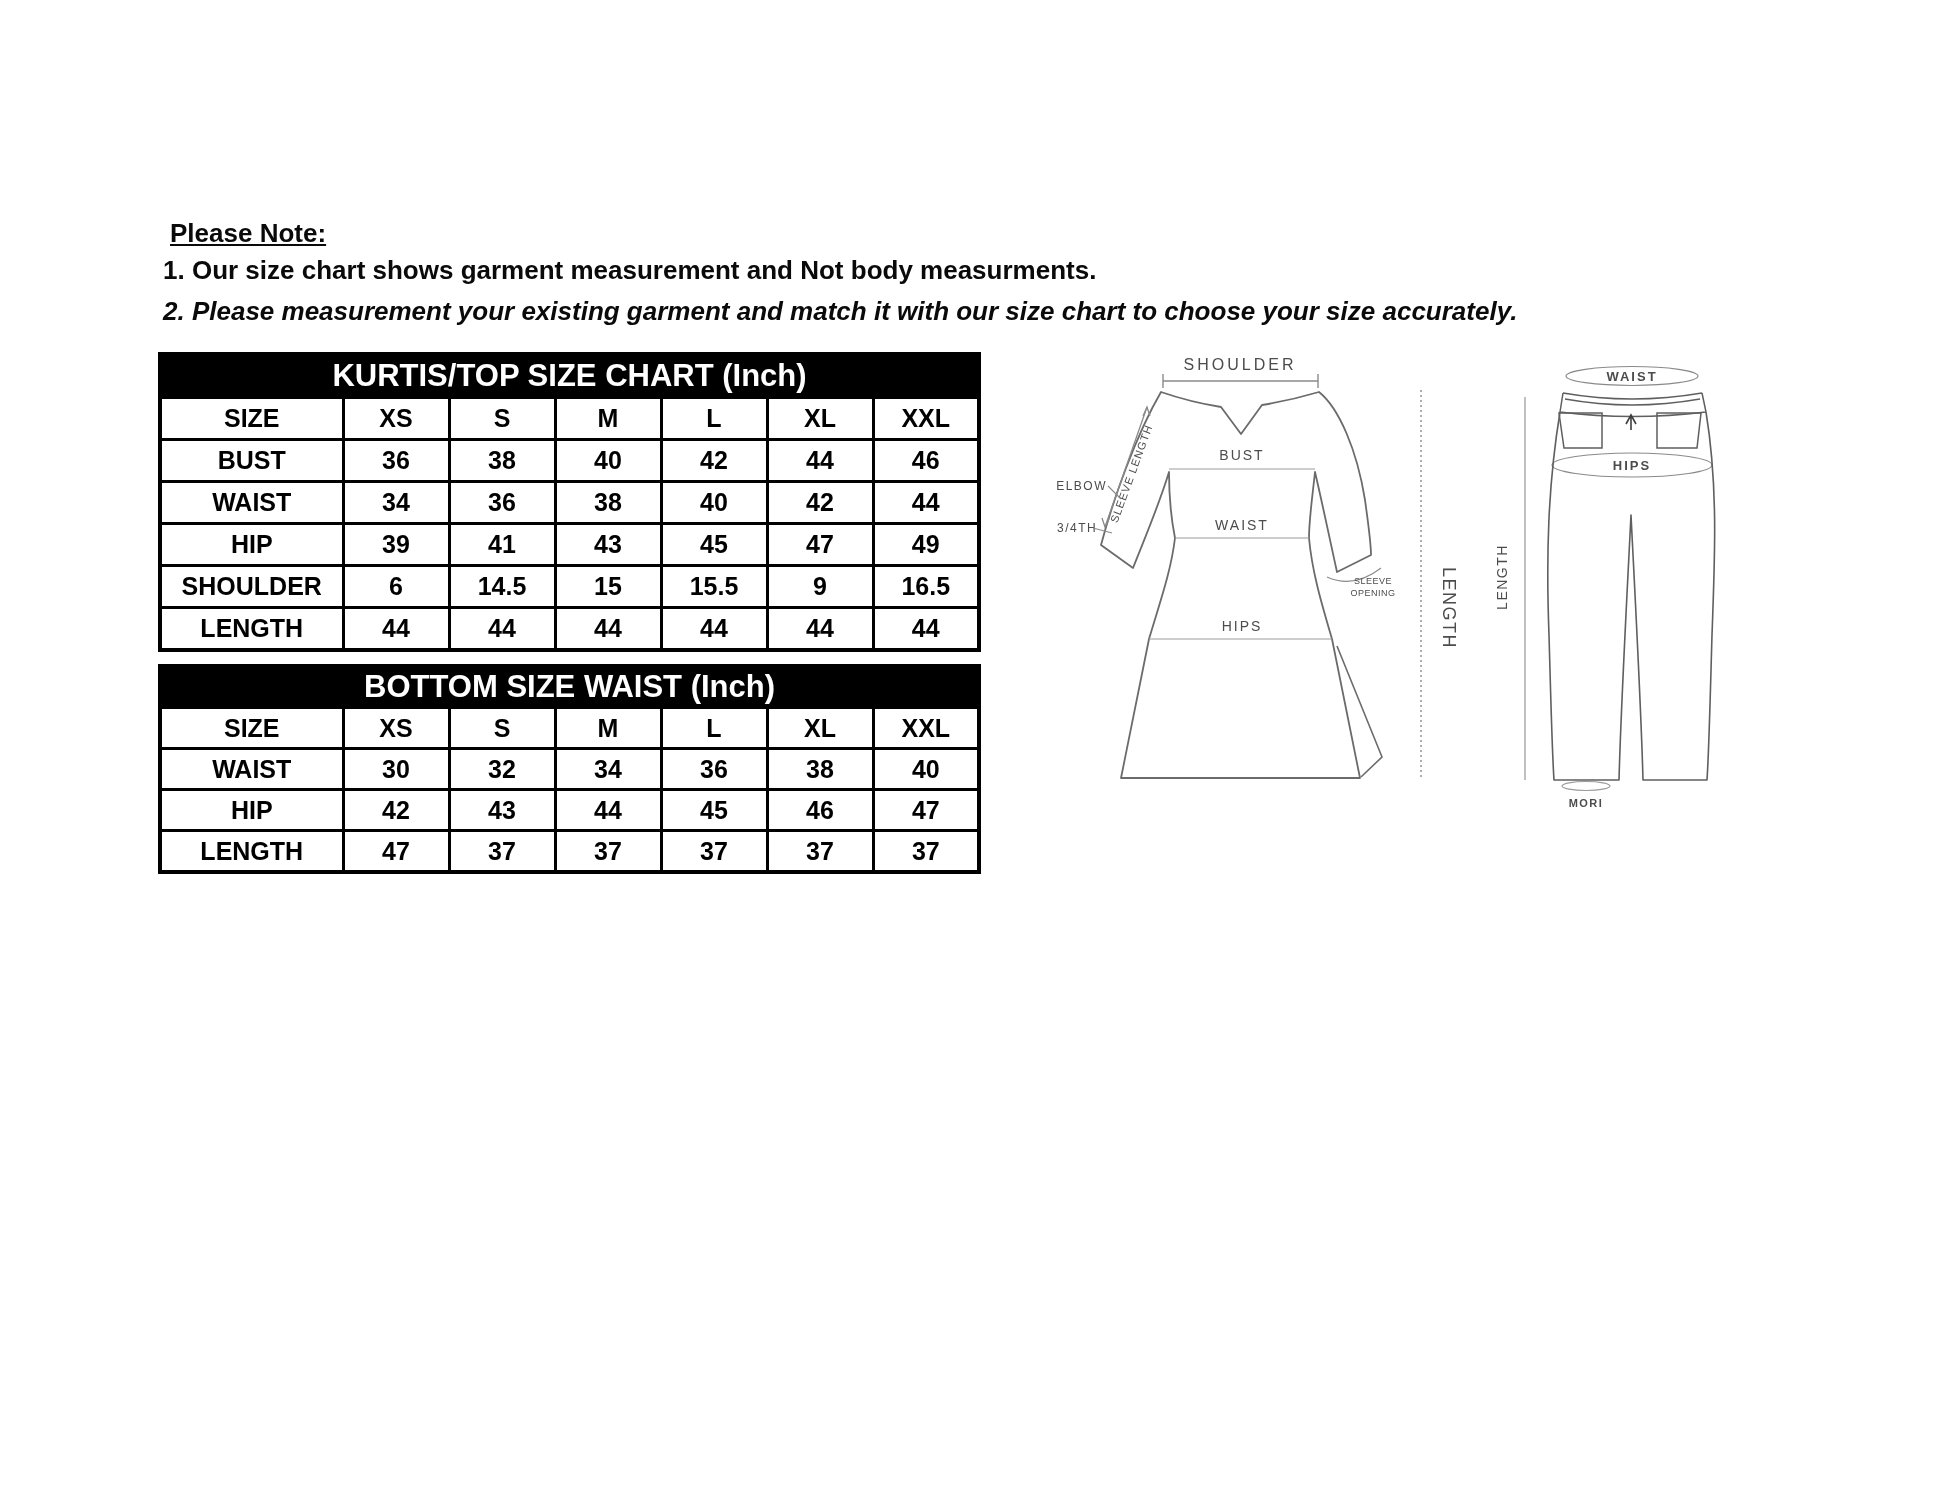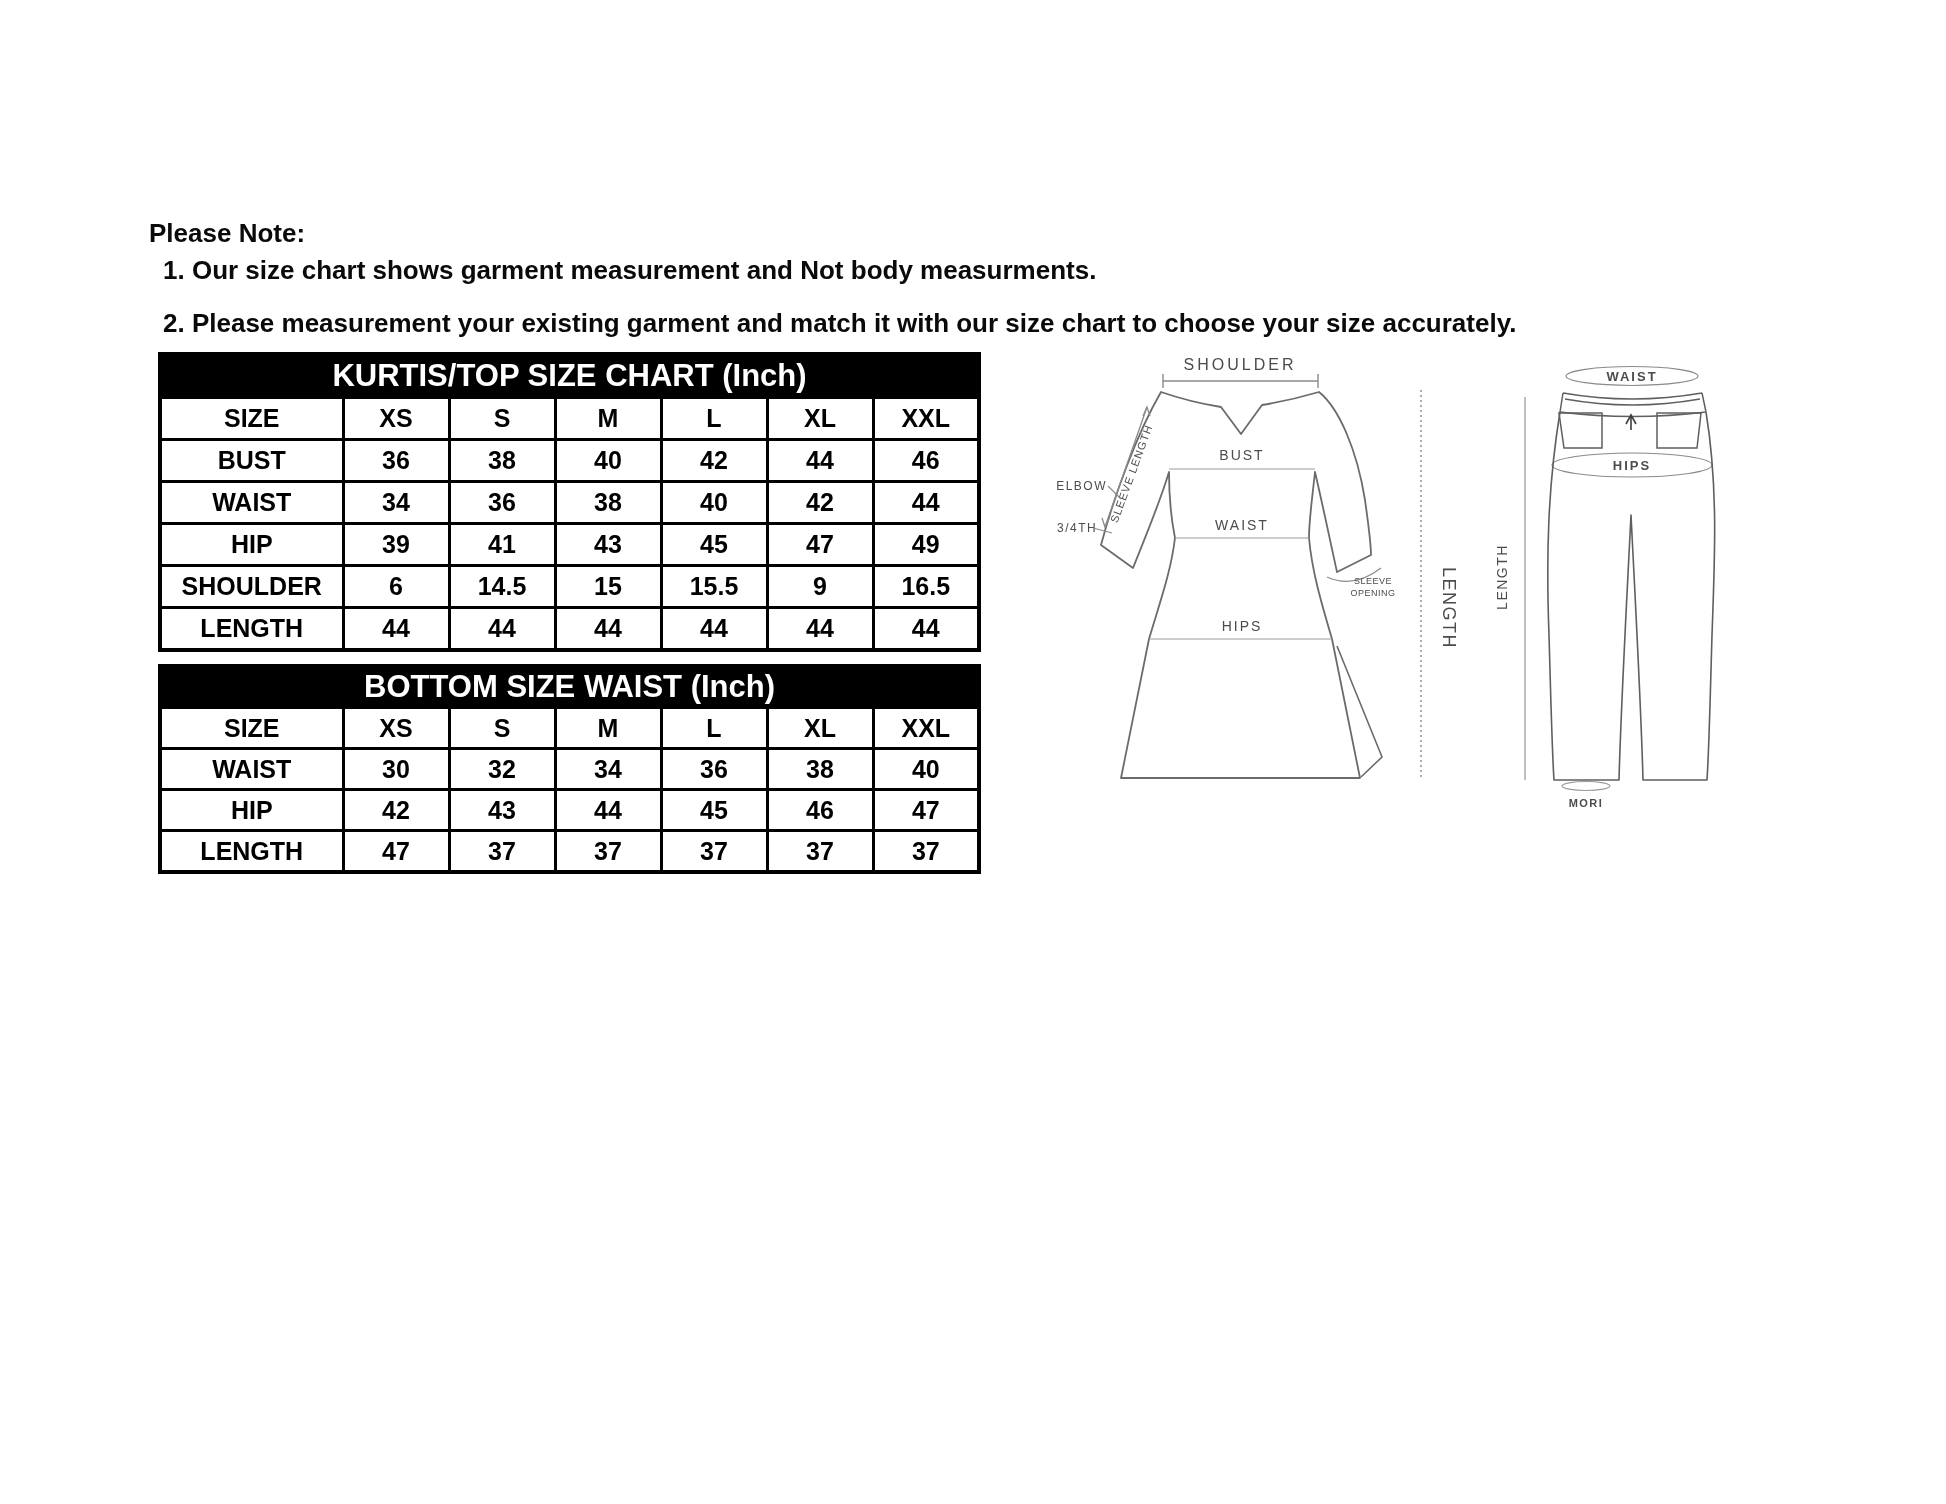--- a/index.html
+++ b/index.html
@@ -29,23 +29,23 @@
   table.t2 td{height:38px;}
   
   svg text{
     font-family:"Liberation Sans",sans-serif;
     fill:#4c4c4c;
   }
 </style>
 </head>
 <body>
 
-<div class="abs note-line" style="left:149px;top:218px;">Please Note:</div>
+<div class="abs note-line" style="left:170px;top:218px;text-decoration:underline;">Please Note:</div>
 <div class="abs note-line" style="left:163px;top:255px;">1. Our size chart shows garment measurement and Not body measurments.</div>
-<div class="abs note-line" style="left:163px;top:308px;">2. Please measurement your existing garment and match it with our size chart to choose your size accurately.</div>
+<div class="abs note-line" style="left:163px;top:296px;font-style:italic;">2. Please measurement your existing garment and match it with our size chart to choose your size accurately.</div>
 
 <table class="chart t1" style="left:158px;top:352px;width:819px;">
   <colgroup>
     <col style="width:183px">
       <col style="width:106px">
       <col style="width:106px">
     <col style="width:106px">
       <col style="width:106px">
       <col style="width:106px">
       <col style="width:106px">

